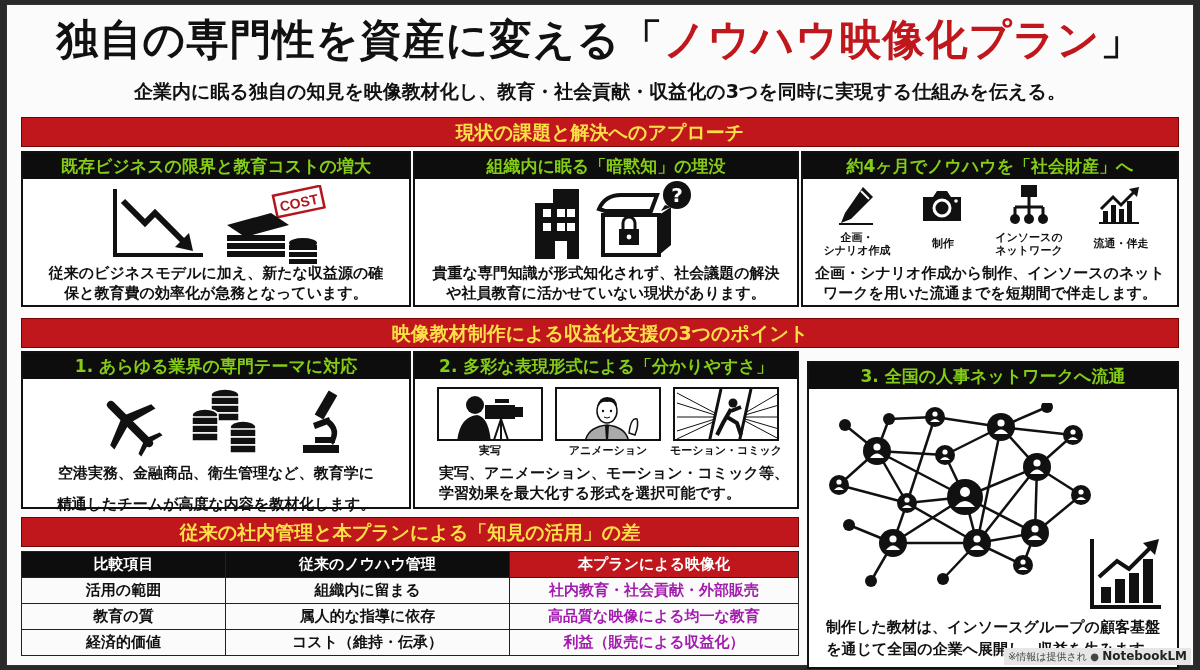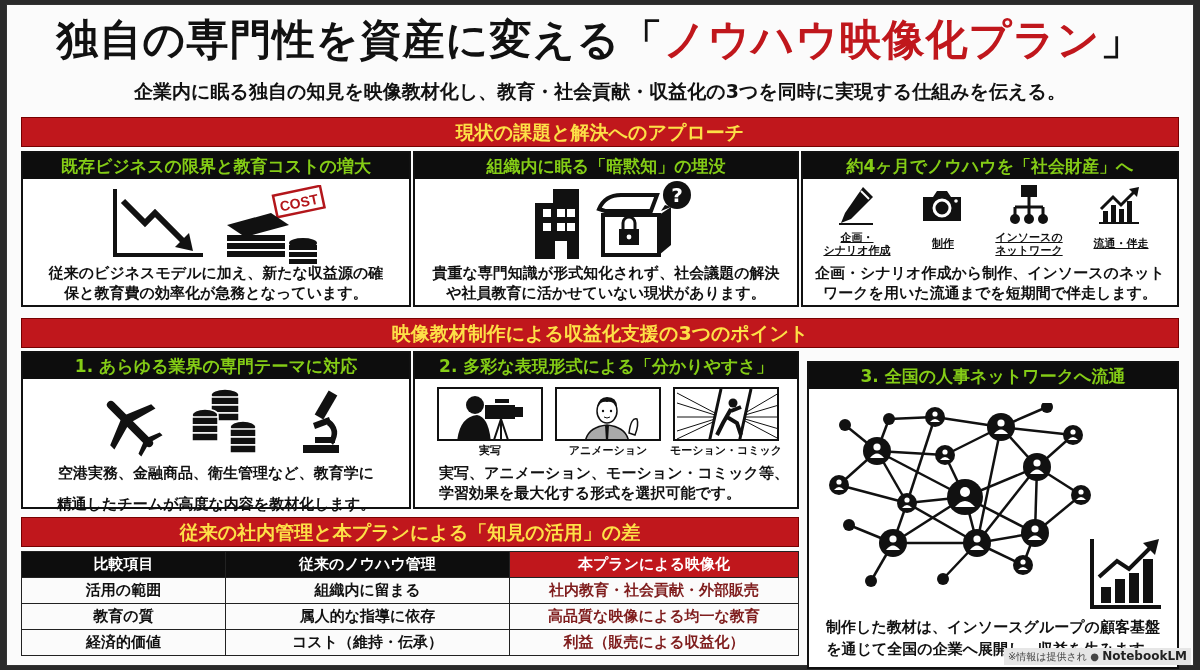--- a/index.html
+++ b/index.html
@@ -8,28 +8,28 @@
   .frame { position: absolute; left: 6px; top: 4px; width: 1188px; height: 662px; background: #fbfbfb; border: 1px solid #333; }
   .title { position: absolute; left: 0; top: 6px; width: 100%; text-align: center; font-size: 42px; font-weight: bold; letter-spacing: 1px; color: #111; line-height: 58px; }
   .title .accent { color: #c0171c; }
   .subtitle { position: absolute; left: 0; top: 74px; width: 100%; text-align: center; font-size: 19px; font-weight: bold; color: #111; }
   .redbar { position: absolute; background: #c0171c; color: #fde047; font-weight: bold; text-align: center; border: 1px solid #700; font-size: 19px; line-height: 28px; }
   .panel { position: absolute; border: 2px solid #111; background: #fff; }
   .panel-head { background: #0d0d0d; color: #84cc16; font-weight: bold; text-align: center; font-size: 17px; line-height: 26px; height: 26px; }
   .panel-body { position: relative; }
   .body-text { position: absolute; left: 0; width: 100%; text-align: center; font-weight: bold; font-size: 15px; line-height: 20px; color: #111; }
   .icon { position: absolute; }
-  .step { position: absolute; text-align: center; font-weight: bold; font-size: 11px; line-height: 13px; text-decoration: underline; }
+  .step { position: absolute; text-align: center; font-weight: bold; font-size: 11px; line-height: 13px; }
   .frame-box { position: absolute; border: 2px solid #111; background: #fff; overflow: hidden; }
   .frame-label { position: absolute; text-align: center; font-weight: bold; font-size: 11px; }
   table.cmp { position: absolute; border-collapse: collapse; font-weight: bold; font-size: 15px; }
   table.cmp th, table.cmp td { border: 1px solid #222; text-align: center; height: 26px; }
   table.cmp th { background: #0d0d0d; color: #fff; }
   table.cmp th.red { background: #c0171c; }
-  table.cmp td.red { color: #7f1d1d; }
+  table.cmp td.red { color: #a21caf; }
   .footer { position: absolute; right: 2px; bottom: 0px; font-size: 10px; color: #444; background: #e6e6e6; padding: 1px 4px; }
   .footer b { color: #222; font-size: 12px; }
 </style>
 </head>
 <body>
 
 <div class="frame">
 
   <div class="title"><span>独自の専門性を資産に変える「</span><span class="accent">ノウハウ映像化プラン</span><span>」</span></div>
   <div class="subtitle">企業内に眠る独自の知見を映像教材化し、教育・社会貢献・収益化の3つを同時に実現する仕組みを伝える。</div>

